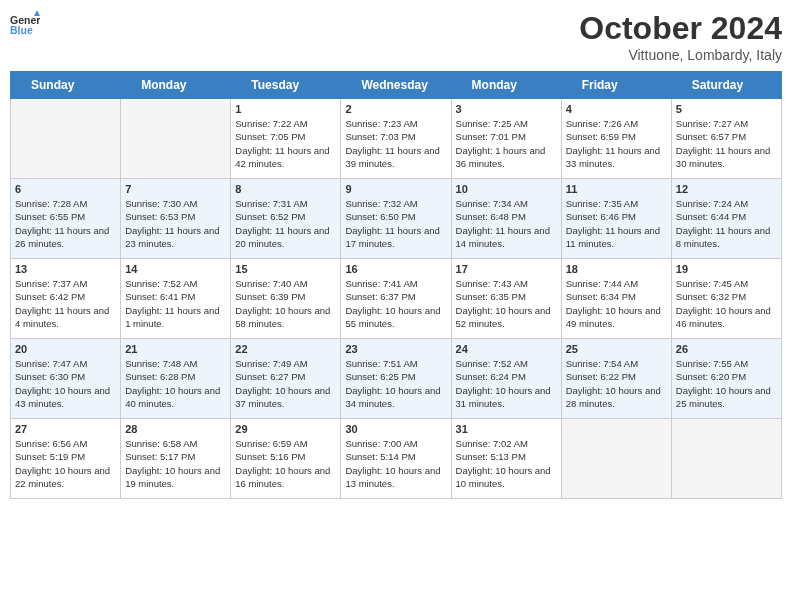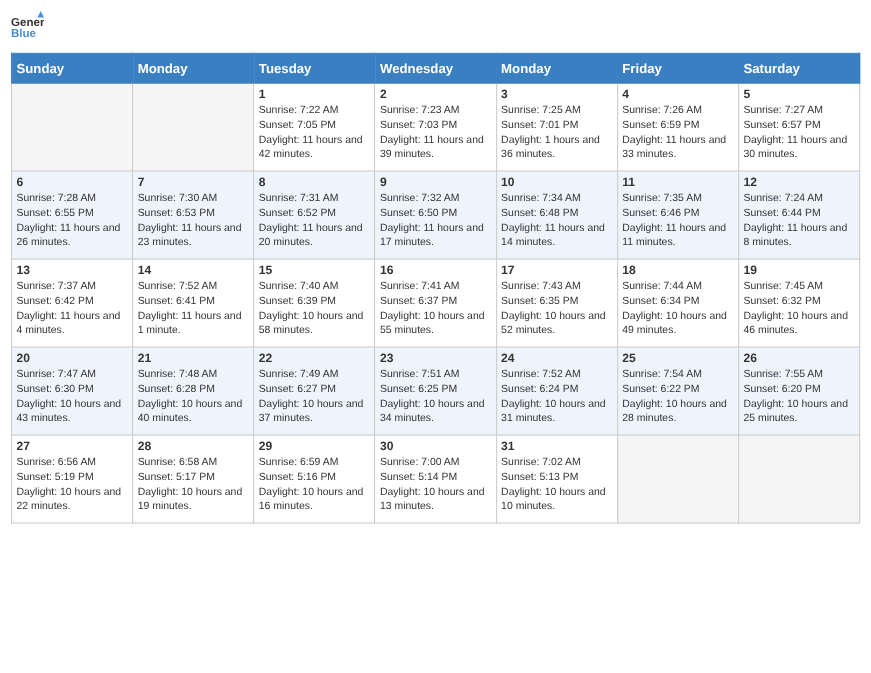--- a/index.html
+++ b/index.html
@@ -40,21 +40,21 @@
     table {
       width: 100%;
       border-collapse: collapse;
       table-layout: fixed;
     }
     th {
       background-color: #3a7fc1;
       color: #fff;
       font-size: 12px;
       font-weight: bold;
-      padding: 6px 4px;
+      padding: 6px 20px;
       text-align: left;
       border: 1px solid #3a7fc1;
       margin-top: 32px;
     }
     td {
       border: 1px solid #ccc;
       vertical-align: top;
       padding: 4px 4px;
       font-size: 9.5px;
       color: #333;
@@ -84,20 +84,24 @@
 <body>
 
 <div class="header">
   <div class="logo">
     <svg class="logo-icon" viewBox="0 0 40 40" xmlns="http://www.w3.org/2000/svg">
       <text x="0" y="18" font-size="14" font-weight="bold" fill="#333" font-family="Arial">General</text>
       <text x="0" y="32" font-size="14" font-weight="bold" fill="#4a90d9" font-family="Arial">Blue</text>
       <polygon points="32,8 40,8 36,0" fill="#4a90d9"></polygon>
     </svg>
   </div>
+  <div class="title-block">
+    <div class="month-title">October 2024</div>
+    <div class="location">Vittuone, Lombardy, Italy</div>
+  </div>
 </div>
 
 <table>
   <thead>
     <tr>
 
     <th>Sunday</th>
         <th>Monday</th>
         <th>Tuesday</th>
         <th>Wednesday</th>

